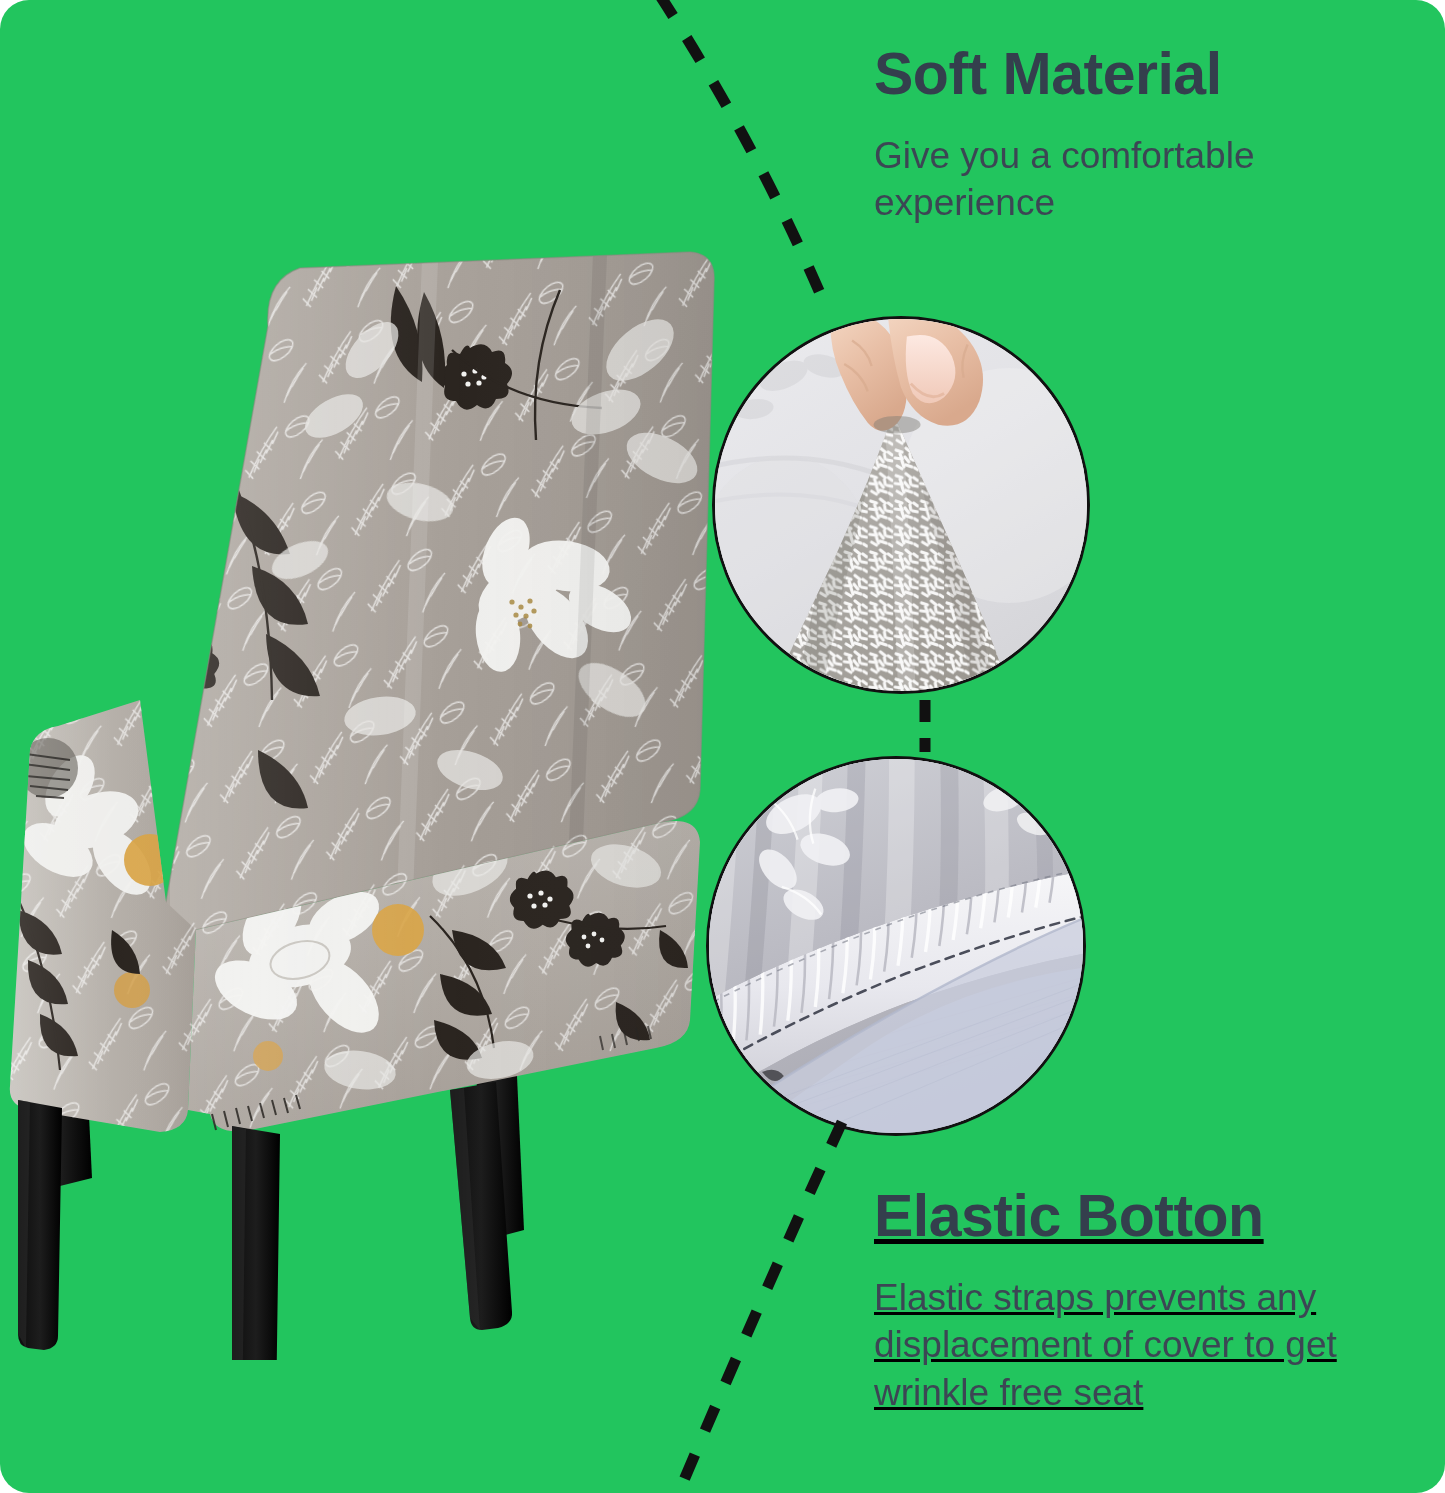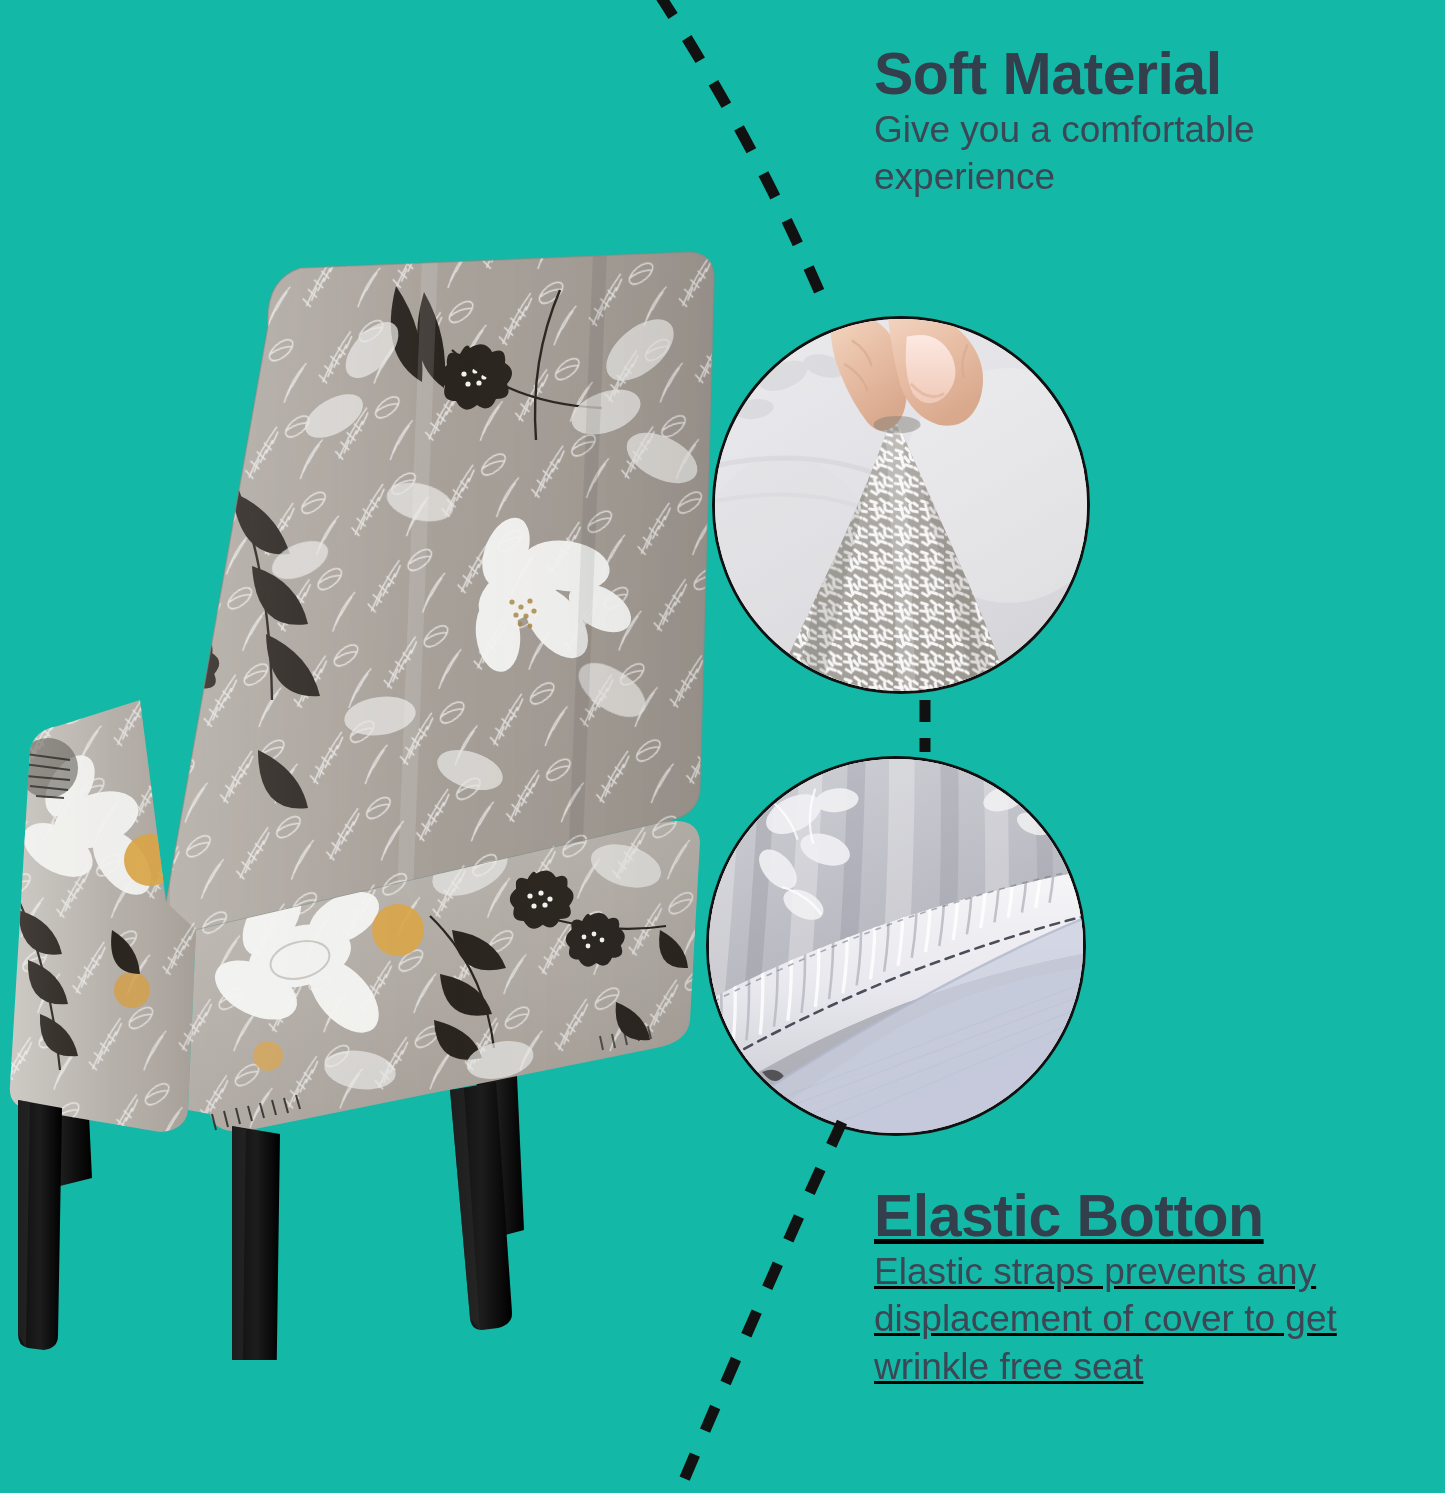--- a/index.html
+++ b/index.html
@@ -10,21 +10,22 @@
     height: 1493px;
     background: #ffffff;
     font-family: "Liberation Sans", sans-serif;
     overflow: hidden;
   }
 
   #stage {
     position: relative;
     width: 1445px;
     height: 1493px;
-    background: #14b8a6;
+    background: #22c55e;
+    border-radius: 29px;
   }
 
   
   #connectors {
     position: absolute;
     left: 0; top: 0;
     width: 1445px; height: 1493px;
     pointer-events: none;
     z-index: 6;
   }
@@ -42,24 +43,24 @@
   }
 
   .subtext {
     font-size: 37px;
     font-weight: normal;
     color: #3c4654;
     line-height: 1.28;
   }
 
   #soft-block { left: 874px; top: 44px; }
-  #soft-block .subtext { width: 520px; }
+  #soft-block .subtext { margin-top: 26px; width: 520px; }
 
   #elastic-block { left: 874px; top: 1186px; text-decoration: underline; }
-  #elastic-block .subtext { width: 540px; }
+  #elastic-block .subtext { margin-top: 26px; width: 540px; }
 
   
   .callout {
     position: absolute;
     border-radius: 50%;
     overflow: hidden;
     border: 3px solid #111111;
     z-index: 5;
     background: #e9e9ec;
   }

